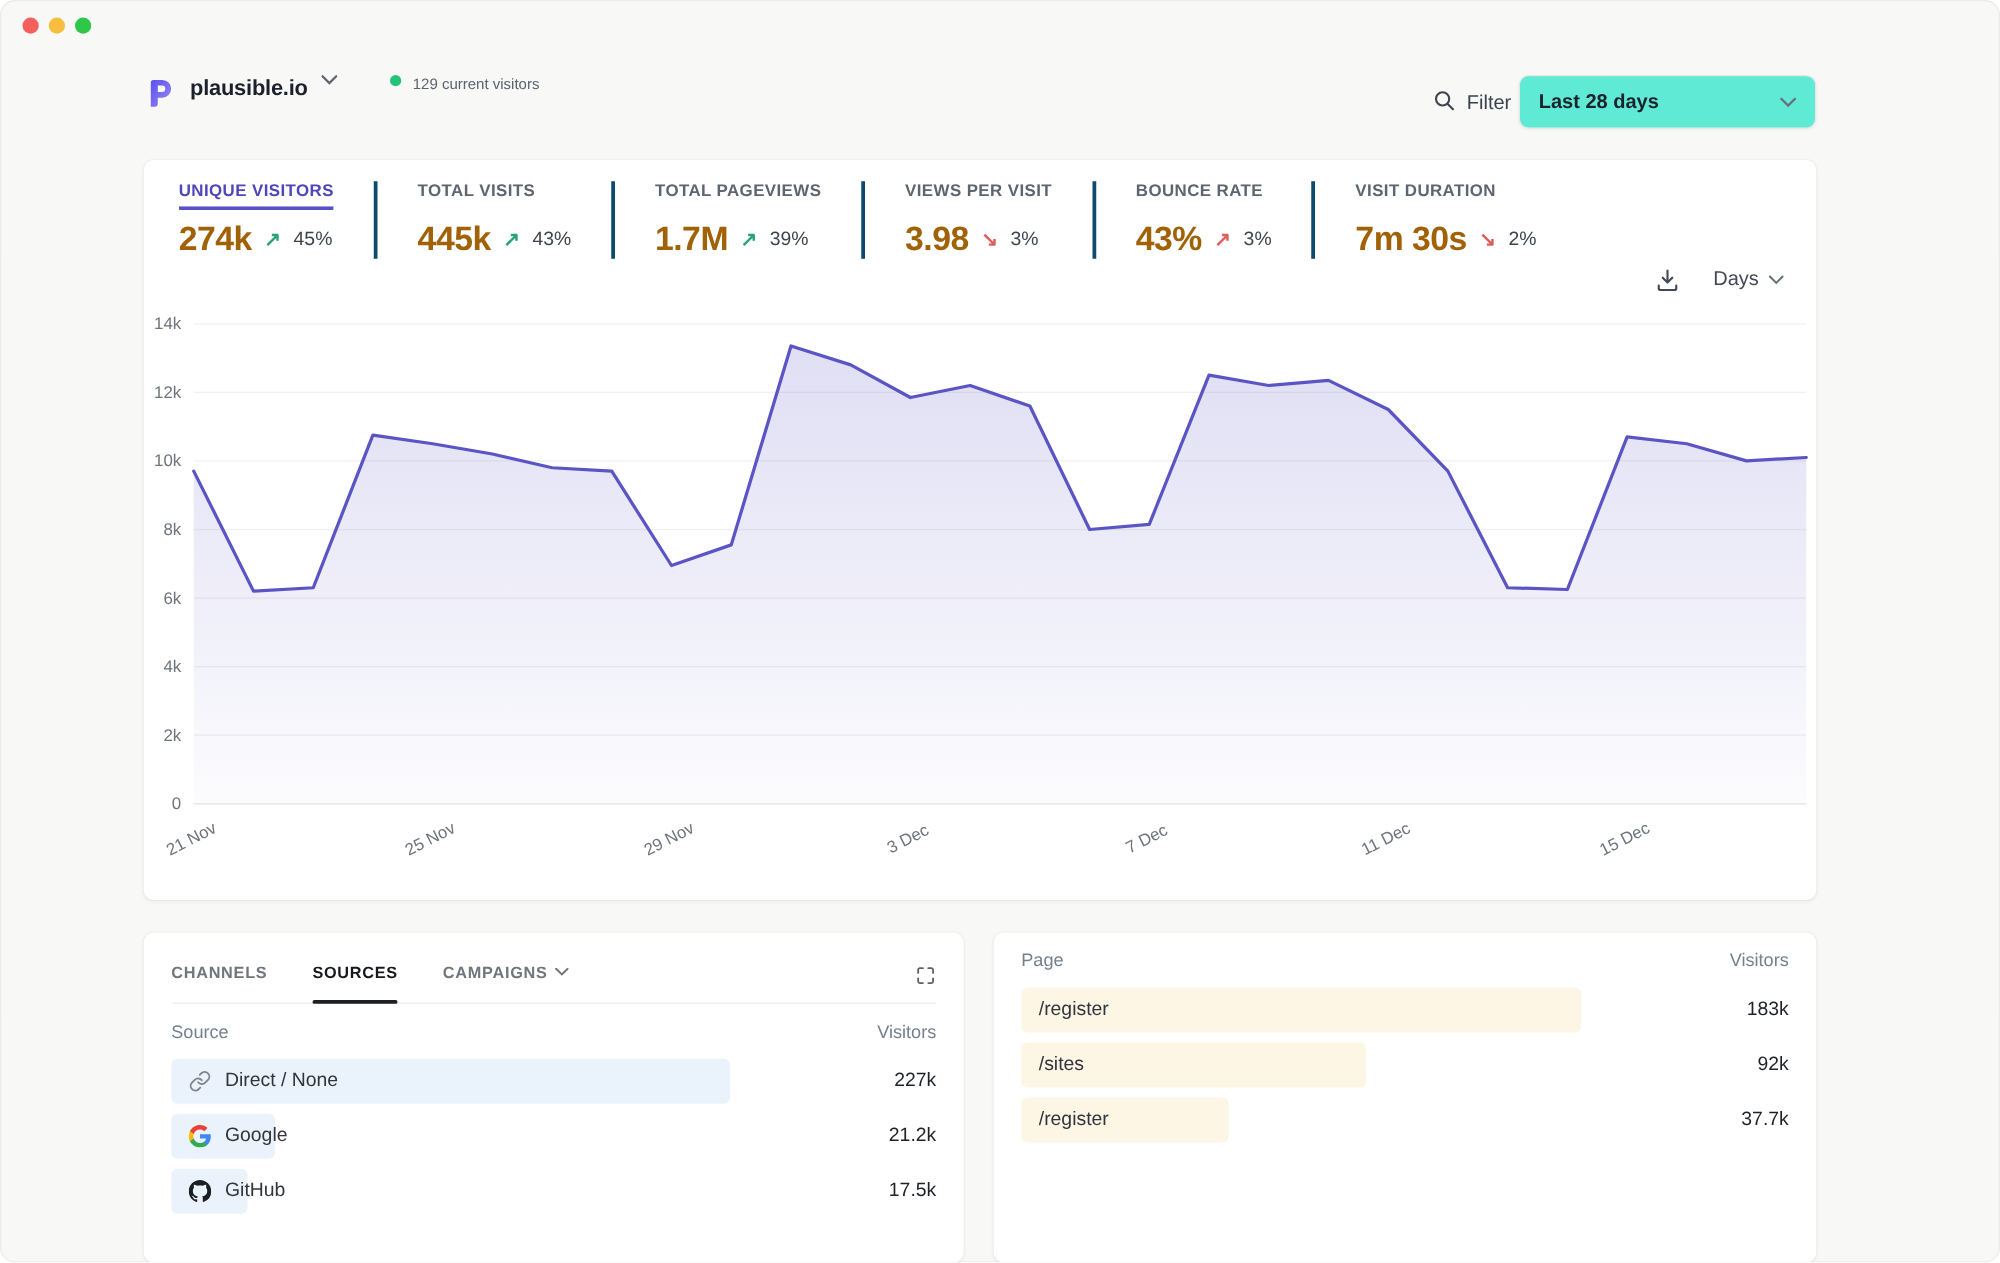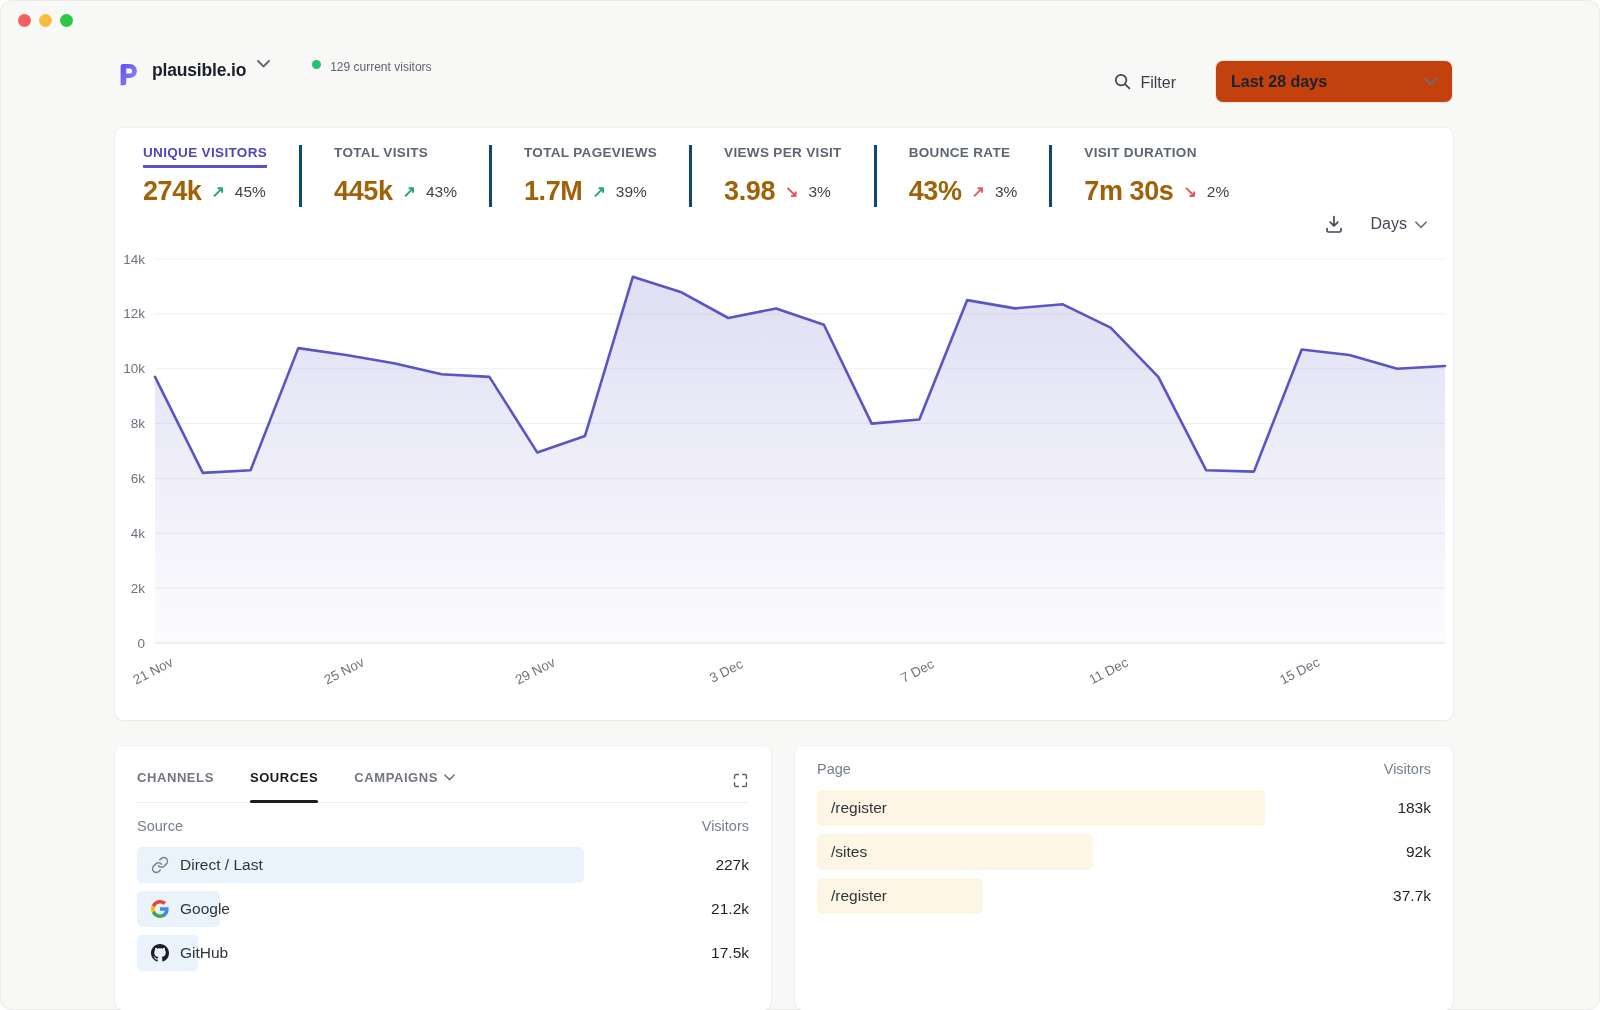--- a/index.html
+++ b/index.html
@@ -10,22 +10,22 @@
   .light{width:13px;height:13px;border-radius:50%;border:none;padding:0;cursor:pointer;}
   .light.red{background:#f4605b}.light.yellow{background:#f6bd3f}.light.green{background:#2ec748}
   
   .header{position:absolute;left:115px;width:1338px;top:60px;height:46px;display:flex;}
   .logo{width:27px;height:27px;display:flex;align-items:center;justify-content:center;}
   .site-name{margin-left:10px;font-size:17.5px;font-weight:700;color:#1c202a;letter-spacing:-0.01em;}
   .hdr-chev{margin-left:11px;color:#5f6670;display:flex;}
   .live-dot{margin-left:42px;width:9px;height:9px;border-radius:50%;background:#25c277;}
   .live-text{margin-left:9px;font-size:12px;color:#5c6370;}
   .spacer{flex:1;}
-  .filter{display:flex;align-items:center;gap:9px;margin-right:33px;font-size:16px;color:#3b414b;cursor:pointer;background:none;border:none;font-family:inherit;}
-  .range-select{width:238px;height:43px;background:#c2410c;border:1px solid #e7e7e4;border-radius:8px;box-shadow:0 1px 2px rgba(0,0,0,.04);display:flex;align-items:center;padding:0 15px;box-sizing:border-box;font-size:16px;font-weight:600;color:#1d212b;cursor:pointer;}
+  .filter{display:flex;align-items:center;gap:9px;font-size:16px;color:#3b414b;cursor:pointer;background:none;border:none;font-family:inherit;}
+  .range-select{width:238px;height:43px;background:#5eead4;border:1px solid #e7e7e4;border-radius:8px;box-shadow:0 1px 2px rgba(0,0,0,.04);display:flex;align-items:center;padding:0 15px;box-sizing:border-box;font-size:16px;font-weight:600;color:#1d212b;cursor:pointer;}
   .range-select .sel-chev{margin-left:auto;color:#6a7079;display:flex;}
   
   .card{position:absolute;background:#fff;border-radius:8px;box-shadow:0 1px 3px rgba(20,20,20,.05),0 0 0 1px rgba(0,0,0,.02);}
   #main-card{left:115px;top:128px;width:1338px;height:592px;text-decoration:underline;}
   
   .stats-row{position:absolute;left:28px;top:17px;display:flex;align-items:flex-start;}
   .stat{padding:0 32px;cursor:pointer;background:none;border:none;text-align:left;font-family:inherit;}
   .stat:first-child{padding-left:0;}
   .stat + .stat{border-left:3px solid #0c4a6e;}
   .stat-label{display:inline-block;font-size:13.5px;font-weight:700;color:#5d6570;letter-spacing:.025em;padding-bottom:8px;white-space:nowrap;}
@@ -221,21 +221,21 @@
       </div>
       <div class="rows">
           <div class="row">
             <span class="bar" style="width:73%;background:#eaf3fb"></span>
             <span class="row-icon">
               <svg width="18" height="18" viewBox="0 0 24 24" fill="none" stroke="#81868e" stroke-width="2" stroke-linecap="round" stroke-linejoin="round">
                 <path d="M10 13a5 5 0 0 0 7.54.54l3-3a5 5 0 0 0-7.07-7.07l-1.72 1.71"></path>
                 <path d="M14 11a5 5 0 0 0-7.54-.54l-3 3a5 5 0 0 0 7.07 7.07l1.71-1.71"></path>
               </svg>
             </span>
-            <span class="row-label">Direct / Last</span>
+            <span class="row-label">Direct / None</span>
             <span class="row-val">227k</span>
           </div>
           <div class="row">
             <span class="bar" style="width:13.5%;background:#eaf3fb"></span>
             <span class="row-icon">
               <svg width="18" height="18" viewBox="0 0 18 18">
                 <path fill="#4285F4" d="M17.64 9.2c0-.637-.057-1.251-.164-1.84H9v3.481h4.844c-.209 1.125-.843 2.078-1.796 2.717v2.258h2.908c1.702-1.567 2.684-3.874 2.684-6.615z"></path>
                 <path fill="#34A853" d="M9 18c2.43 0 4.467-.806 5.956-2.18l-2.908-2.259c-.806.54-1.837.86-3.048.86-2.344 0-4.328-1.584-5.036-3.711H.957v2.332C2.438 15.983 5.482 18 9 18z"></path>
                 <path fill="#FBBC05" d="M3.964 10.71c-.18-.54-.282-1.117-.282-1.71s.102-1.17.282-1.71V4.958H.957C.347 6.173 0 7.548 0 9s.348 2.827.957 4.042l3.007-2.332z"></path>
                 <path fill="#EA4335" d="M9 3.58c1.321 0 2.508.454 3.44 1.345l2.582-2.58C13.463.891 11.426 0 9 0 5.482 0 2.438 2.017.957 4.958L3.964 7.29C4.672 5.163 6.656 3.58 9 3.58z"></path>

